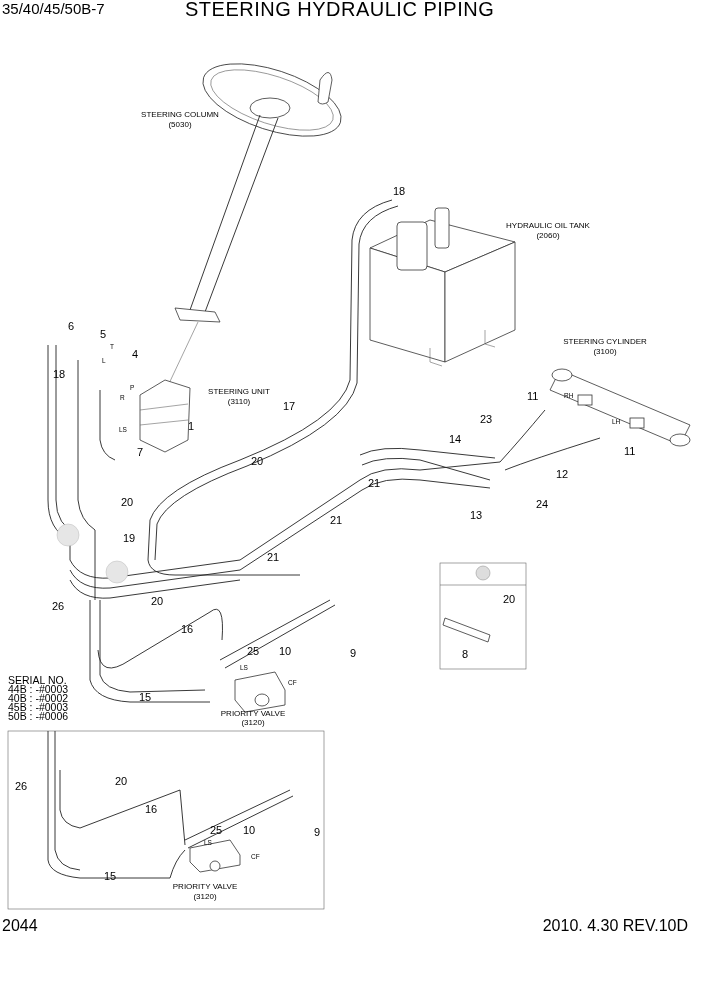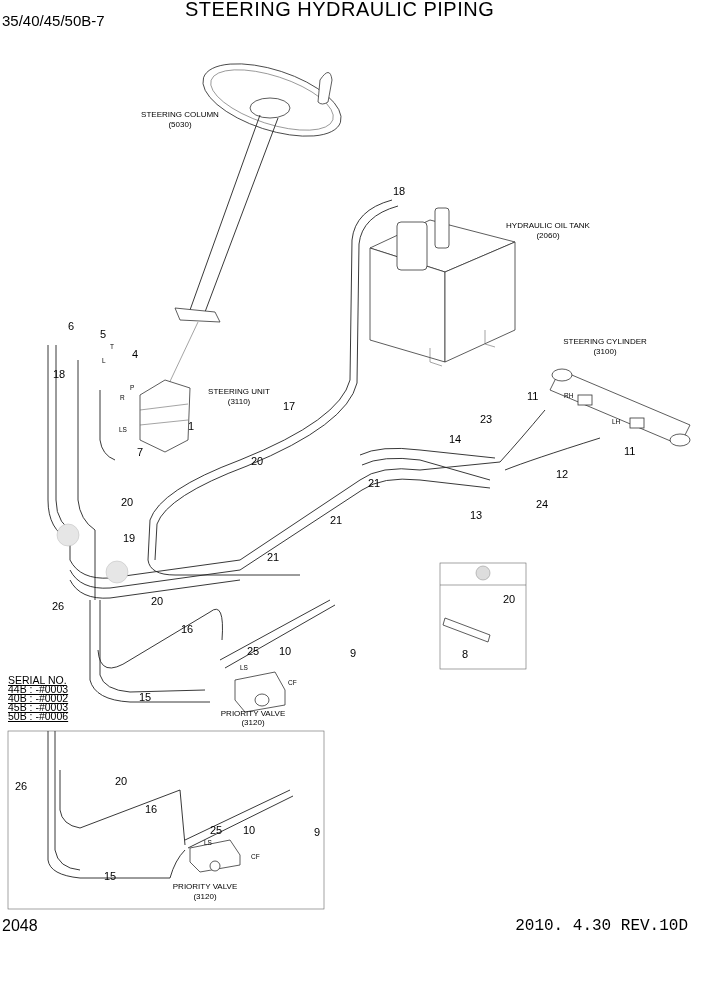--- a/index.html
+++ b/index.html
@@ -1,25 +1,25 @@
 <!DOCTYPE html>
 <html><head>
 <meta charset="utf-8">
 <style>
   html,body{margin:0;padding:0;background:#fff;}
   body{width:702px;height:992px;position:relative;overflow:hidden;font-family:"Liberation Sans",sans-serif;color:#000;}
-  .model{position:absolute;left:2px;top:0px;font-size:15px;margin-top:12px;}
+  .model{position:absolute;left:2px;top:0px;font-size:15px;}
   .title{position:absolute;left:185px;top:-2px;font-size:20px;letter-spacing:0.5px;}
   .pagenum{position:absolute;left:2px;top:917px;font-size:16px;}
-  .rev{position:absolute;right:14px;top:917px;font-size:16px;font-family:Liberation Mono, monospace;}
+  .rev{position:absolute;right:14px;top:917px;font-size:16px;}
   svg#diagram{position:absolute;left:0;top:0;}
   .lbl{font-family:"Liberation Sans",sans-serif;font-size:8px;fill:#000;text-anchor:middle;}
   .num{font-family:"Liberation Sans",sans-serif;font-size:11px;fill:#000;}
   .port{font-family:"Liberation Sans",sans-serif;font-size:6.5px;fill:#000;}
-  .serial{position:absolute;left:8px;top:676px;font-size:10.5px;line-height:9px;text-decoration:underline;}
+  .serial{position:absolute;left:8px;top:676px;font-size:10.5px;line-height:9px;}
   .pipe{fill:none;stroke:#222;stroke-width:0.9;}
   .thin{fill:none;stroke:#666;stroke-width:0.6;}
   .part{fill:#fff;stroke:#333;stroke-width:0.8;}
 </style>
 </head>
 <body>
 
 <div class="model">35/40/45/50B-7</div>
 <div class="title">STEERING HYDRAULIC PIPING</div>
 
@@ -177,14 +177,14 @@
 </svg>
 
 <div class="serial">
   <div>SERIAL NO.</div>
   <div>44B : -#0003</div>
   <div>40B : -#0002</div>
   <div>45B : -#0003</div>
   <div>50B : -#0006</div>
 </div>
 
-<div class="pagenum">2048</div>
+<div class="pagenum">2044</div>
 <div class="rev">2010. 4.30  REV.10D</div>
 
 </body></html>

